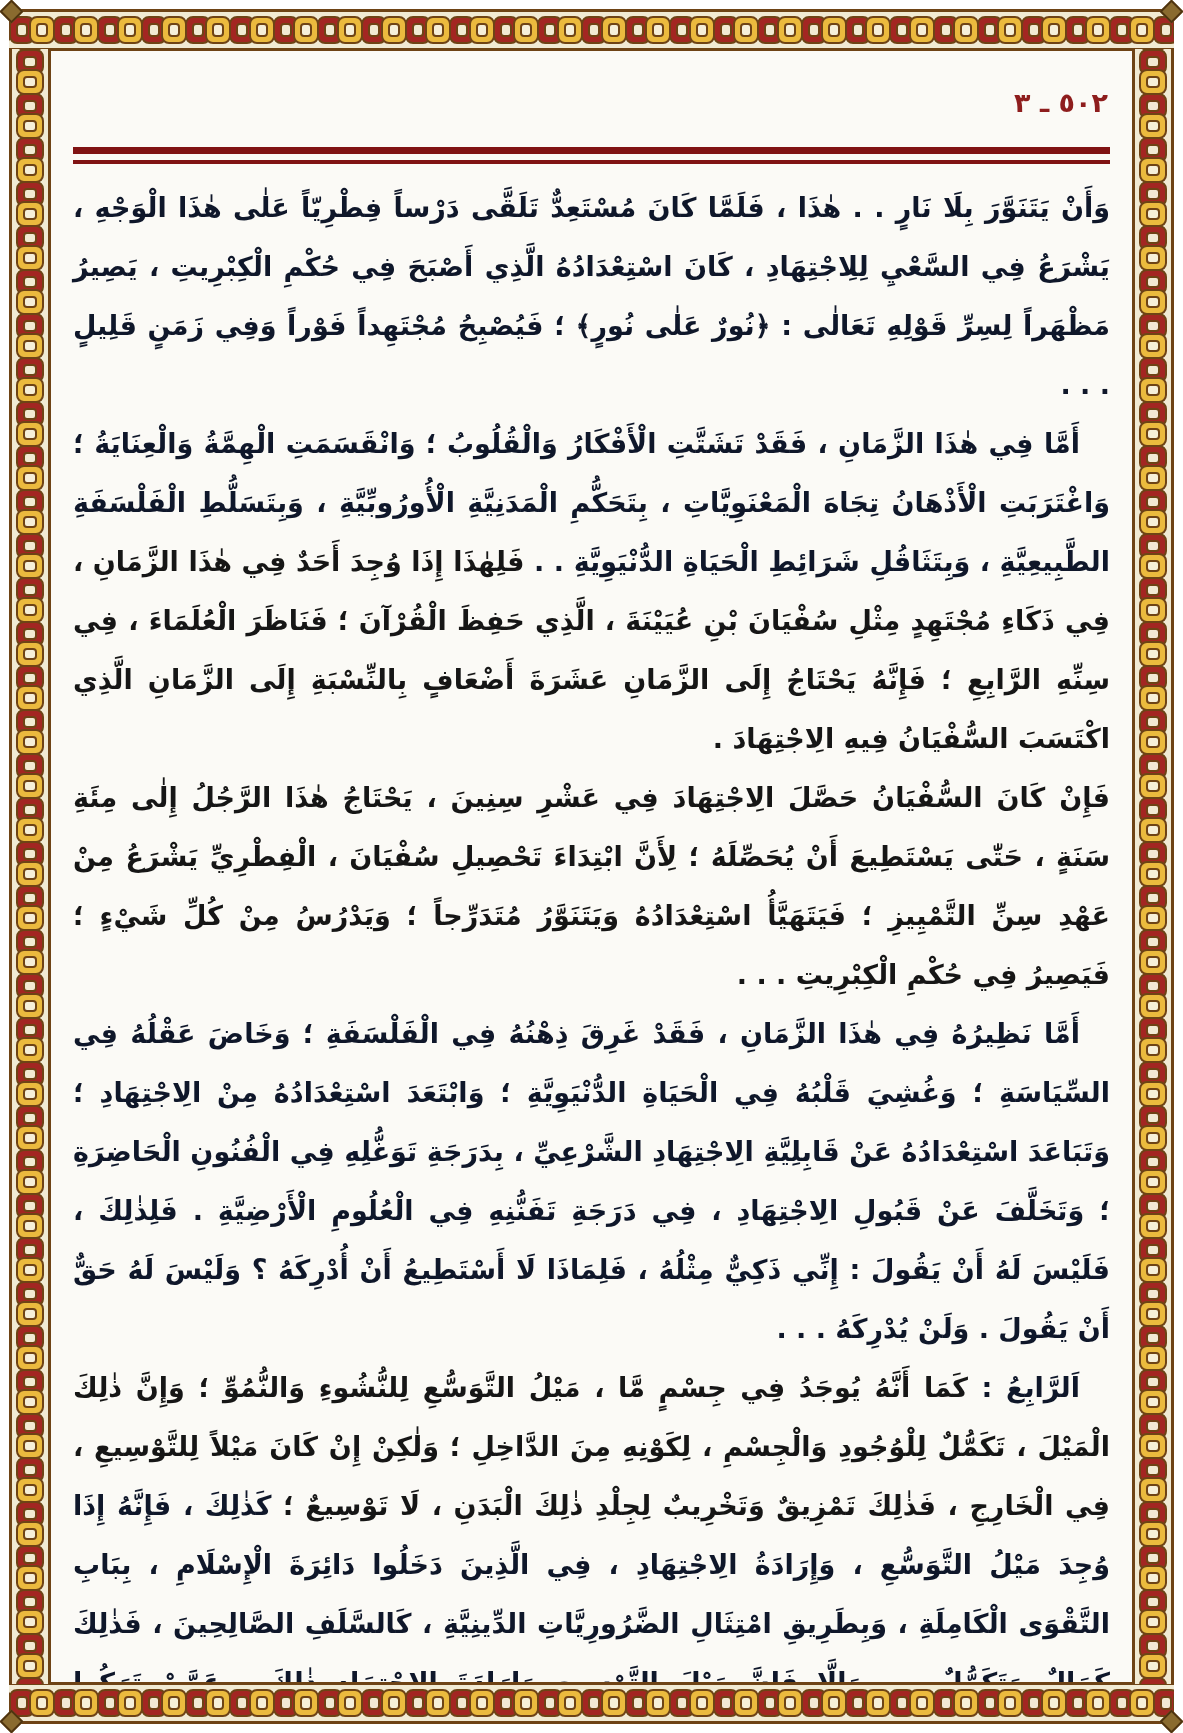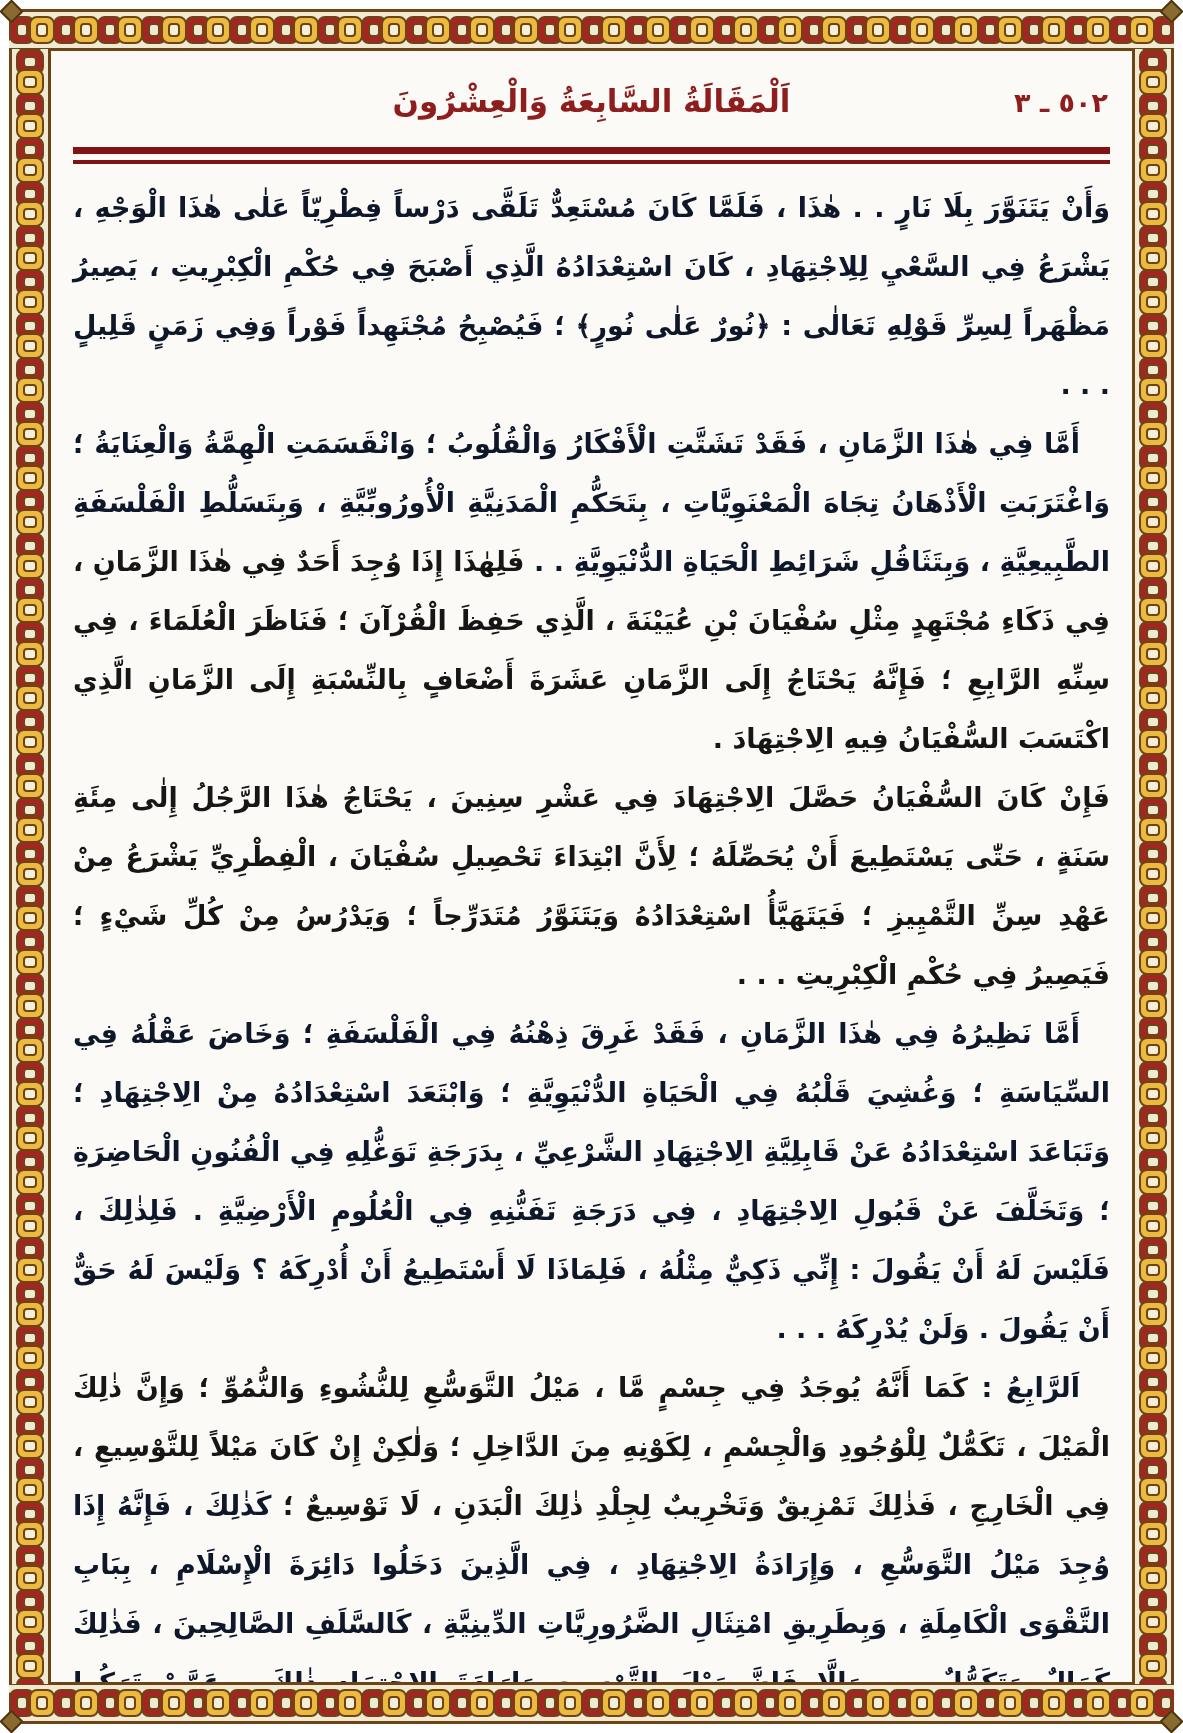--- a/index.html
+++ b/index.html
@@ -136,21 +136,20 @@
 
     <div class="corner tl"></div>
     <div class="corner tr"></div>
     <div class="corner bl"></div>
     <div class="corner br"></div>
   </div>
 
   <div class="content">
     <div class="header">
       <span class="page-number">٥٠٢ ـ ٣</span>
-      <span class="page-title">اَلْمَقَالَةُ السَّابِعَةُ وَالْعِشْرُونَ</span>
     </div>
     <div class="double-rule"></div>
     <div class="body-text" id="body-text">
         <p><span class="seg-red">وَأَنْ يَتَنَوَّرَ بِلَا نَارٍ . . هٰذَا ، فَلَمَّا كَانَ مُسْتَعِدٌّ تَلَقَّى دَرْساً فِطْرِيّاً عَلٰى هٰذَا الْوَجْهِ ، يَشْرَعُ فِي السَّعْيِ لِلِاجْتِهَادِ ، كَانَ اسْتِعْدَادُهُ الَّذِي أَصْبَحَ فِي حُكْمِ الْكِبْرِيتِ ، يَصِيرُ مَظْهَراً لِسِرِّ قَوْلِهِ تَعَالٰى : ﴿نُورٌ عَلٰى نُورٍ﴾ ؛ فَيُصْبِحُ مُجْتَهِداً فَوْراً وَفِي زَمَنٍ قَلِيلٍ . . .</span></p>
         <p class="indent"><span class="seg-red">أَمَّا فِي هٰذَا الزَّمَانِ ، فَقَدْ تَشَتَّتِ الْأَفْكَارُ وَالْقُلُوبُ ؛ وَانْقَسَمَتِ الْهِمَّةُ وَالْعِنَايَةُ ؛ وَاغْتَرَبَتِ الْأَذْهَانُ تِجَاهَ الْمَعْنَوِيَّاتِ ، بِتَحَكُّمِ الْمَدَنِيَّةِ الْأُورُوبِّيَّةِ ، وَبِتَسَلُّطِ الْفَلْسَفَةِ الطَّبِيعِيَّةِ ، وَبِتَثَاقُلِ شَرَائِطِ الْحَيَاةِ الدُّنْيَوِيَّةِ . . </span><span class="seg-black">فَلِهٰذَا إِذَا وُجِدَ أَحَدٌ فِي هٰذَا الزَّمَانِ ، فِي ذَكَاءِ مُجْتَهِدٍ مِثْلِ سُفْيَانَ بْنِ عُيَيْنَةَ ، الَّذِي حَفِظَ الْقُرْآنَ ؛ فَنَاظَرَ الْعُلَمَاءَ ، فِي سِنِّهِ الرَّابِعِ ؛ فَإِنَّهُ يَحْتَاجُ إِلَى الزَّمَانِ عَشَرَةَ أَضْعَافٍ بِالنِّسْبَةِ إِلَى الزَّمَانِ الَّذِي اكْتَسَبَ السُّفْيَانُ فِيهِ الِاجْتِهَادَ .</span></p>
         <p><span class="seg-black">فَإِنْ كَانَ السُّفْيَانُ حَصَّلَ الِاجْتِهَادَ فِي عَشْرِ سِنِينَ ، يَحْتَاجُ هٰذَا الرَّجُلُ إِلٰى مِئَةِ سَنَةٍ ، حَتّٰى يَسْتَطِيعَ أَنْ يُحَصِّلَهُ ؛ لِأَنَّ ابْتِدَاءَ تَحْصِيلِ سُفْيَانَ ، الْفِطْرِيِّ يَشْرَعُ مِنْ عَهْدِ سِنِّ التَّمْيِيزِ ؛ فَيَتَهَيَّأُ اسْتِعْدَادُهُ وَيَتَنَوَّرُ مُتَدَرِّجاً ؛ وَيَدْرُسُ مِنْ كُلِّ شَيْءٍ ؛ فَيَصِيرُ فِي حُكْمِ الْكِبْرِيتِ . . .</span></p>
         <p class="indent"><span class="seg-red">أَمَّا نَظِيرُهُ فِي هٰذَا الزَّمَانِ ، فَقَدْ غَرِقَ ذِهْنُهُ فِي الْفَلْسَفَةِ ؛ وَخَاضَ عَقْلُهُ فِي السِّيَاسَةِ ؛ وَغُشِيَ قَلْبُهُ فِي الْحَيَاةِ الدُّنْيَوِيَّةِ ؛ وَابْتَعَدَ اسْتِعْدَادُهُ مِنْ الِاجْتِهَادِ ؛ وَتَبَاعَدَ اسْتِعْدَادُهُ عَنْ قَابِلِيَّةِ الِاجْتِهَادِ الشَّرْعِيِّ ، بِدَرَجَةِ تَوَغُّلِهِ فِي الْفُنُونِ الْحَاضِرَةِ ؛ وَتَخَلَّفَ عَنْ قَبُولِ الِاجْتِهَادِ ، فِي دَرَجَةِ تَفَنُّنِهِ فِي الْعُلُومِ الْأَرْضِيَّةِ . فَلِذٰلِكَ ، فَلَيْسَ لَهُ أَنْ يَقُولَ : إِنِّي ذَكِيٌّ مِثْلُهُ ، فَلِمَاذَا لَا أَسْتَطِيعُ أَنْ أُدْرِكَهُ ؟ وَلَيْسَ لَهُ حَقٌّ أَنْ يَقُولَ . وَلَنْ يُدْرِكَهُ . . .</span></p>
         <p class="indent"><span class="seg-red">اَلرَّابِعُ : </span><span class="seg-black">كَمَا أَنَّهُ يُوجَدُ فِي جِسْمٍ مَّا ، مَيْلُ التَّوَسُّعِ لِلنُّشُوءِ وَالنُّمُوِّ ؛ وَإِنَّ ذٰلِكَ الْمَيْلَ ، تَكَمُّلٌ لِلْوُجُودِ وَالْجِسْمِ ، لِكَوْنِهِ مِنَ الدَّاخِلِ ؛ وَلٰكِنْ إِنْ كَانَ مَيْلاً لِلتَّوْسِيعِ ، فِي الْخَارِجِ ، فَذٰلِكَ تَمْزِيقٌ وَتَخْرِيبٌ لِجِلْدِ ذٰلِكَ الْبَدَنِ ، لَا تَوْسِيعٌ ؛ </span><span class="seg-red">كَذٰلِكَ ، فَإِنَّهُ إِذَا وُجِدَ مَيْلُ التَّوَسُّعِ ، وَإِرَادَةُ الِاجْتِهَادِ ، فِي الَّذِينَ دَخَلُوا دَائِرَةَ الْإِسْلَامِ ، بِبَابِ التَّقْوَى الْكَامِلَةِ ، وَبِطَرِيقِ امْتِثَالِ الضَّرُورِيَّاتِ الدِّينِيَّةِ ، كَالسَّلَفِ الصَّالِحِينَ ، فَذٰلِكَ كَمَالٌ وَتَكَمُّلٌ . . وَإِلَّا فَإِنَّ مَيْلَ التَّوْسِيعِ وَإِرَادَةَ الِاجْتِهَادِ ذٰلِكَ ، عَمَّنْ تَرَكُوا الضَّرُورِيَّاتِ ، وَرَجَّحُوا الْحَيَاةَ الدُّنْيَوِيَّةَ عَلَى</span></p>
       </div>
   </div>

